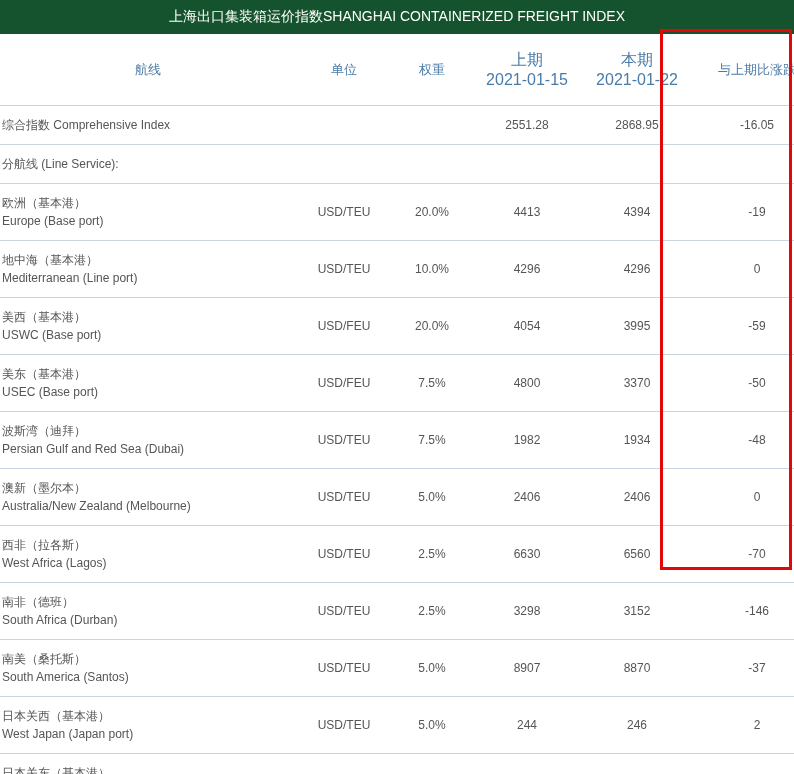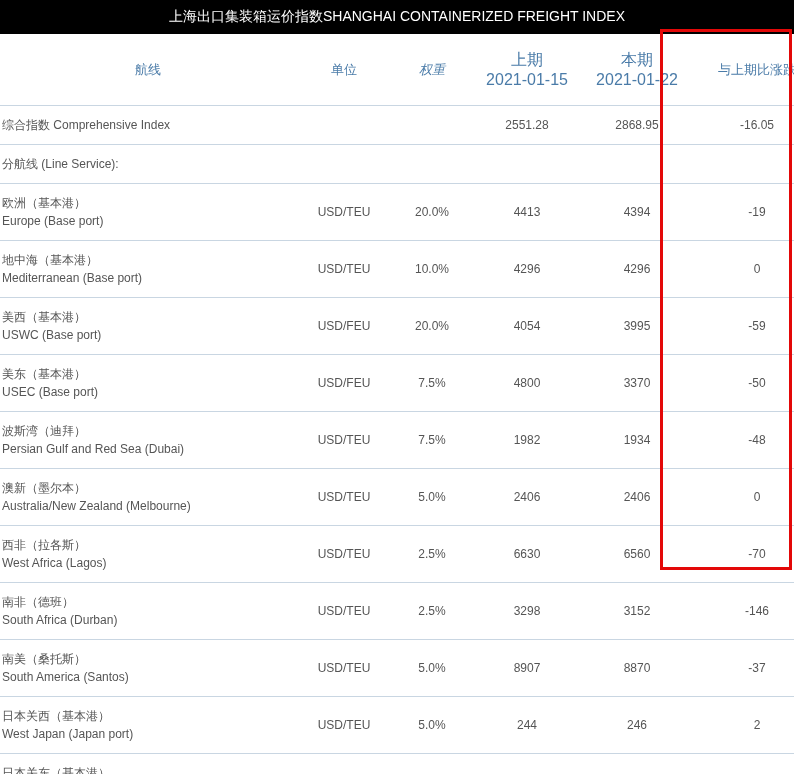--- a/index.html
+++ b/index.html
@@ -10,21 +10,21 @@
     body {
       font-family: "Microsoft YaHei", Arial, sans-serif;
       background: #ffffff;
       width: 794px;
     }
     .container {
       width: 794px;
       position: relative;
     }
     .title-bar {
-      background: #000000;
+      background: #14532d;
       color: #ffffff;
       text-align: center;
       padding: 8px 0;
       font-size: 14px;
       font-weight: normal;
     }
     table {
       width: 100%;
       border-collapse: collapse;
       table-layout: fixed;
@@ -40,21 +40,20 @@
     }
     th.route-col {
       width: 296px;
       text-align: center;
     }
     th.unit-col {
       width: 96px;
     }
     th.weight-col {
       width: 80px;
-      font-style: italic;
     }
     th.prev-col, th.curr-col {
       width: 110px;
     }
     th.change-col {
       width: 130px;
     }
     td {
       color: #555555;
       font-size: 12px;
@@ -138,21 +137,21 @@
           </td>
           <td>USD/TEU</td>
           <td>20.0%</td>
           <td>4413</td>
           <td>4394</td>
           <td>-19</td>
         </tr>
         <tr>
           <td class="route-cell">
             <span class="cn-line">地中海（基本港）</span>
-            <span class="en-line">Mediterranean (Base port)</span>
+            <span class="en-line">Mediterranean (Line port)</span>
           </td>
           <td>USD/TEU</td>
           <td>10.0%</td>
           <td>4296</td>
           <td>4296</td>
           <td>0</td>
         </tr>
         <tr>
           <td class="route-cell">
             <span class="cn-line">美西（基本港）</span>

